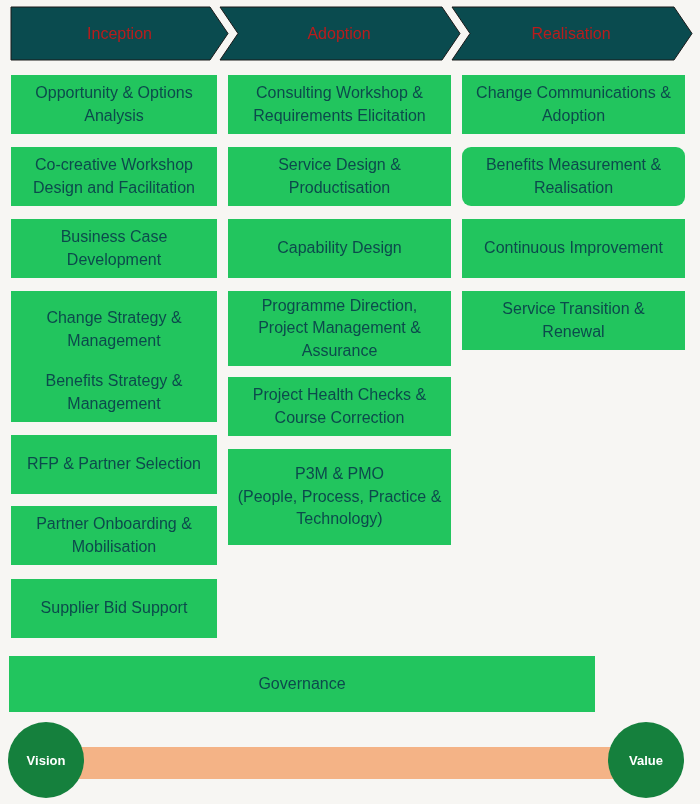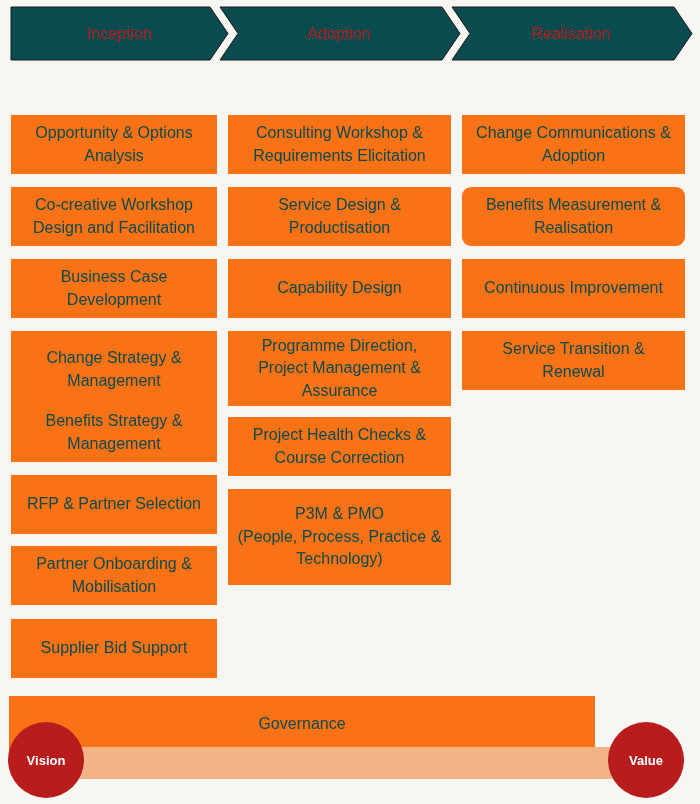--- a/index.html
+++ b/index.html
@@ -6,32 +6,31 @@
   body {
     width:700px; height:804px; background:#f7f6f3; position:relative; overflow:hidden;
     font-family:"Liberation Sans", "DejaVu Sans", sans-serif;
   }
   .chevrons { position:absolute; left:0; top:0; width:700px; height:66px; }
   .phase-label {
     position:absolute; top:8px; height:64px; line-height:52px; text-align:center;
     color:#b91c1c; font-weight:normal; font-size:16px;
   }
   .box {
-    position:absolute; background:#f97316; color:#0c4a4c;
+    position:absolute; background:#22c55e; color:#0c4a4c;
     display:flex; align-items:center; justify-content:center; text-align:center;
     font-size:16px; line-height:22.5px; box-sizing:border-box; padding:0 8px;
     white-space:pre-line;
-    margin-top:40px;
   }
   .gov { font-size:16px; }
   .bar {
     position:absolute; left:40px; top:747px; width:620px; height:32px; background:#f4b386;
   }
   .circle {
-    position:absolute; width:76px; height:76px; border-radius:50%; background:#b91c1c;
+    position:absolute; width:76px; height:76px; border-radius:50%; background:#15803d;
     top:722px; color:#ffffff; font-weight:bold; font-size:13px;
     display:flex; align-items:center; justify-content:center;
   }
 </style>
 </head>
 <body>
 
 <svg class="chevrons" viewBox="0 0 700 66" width="700" height="66">
   <polygon points="11,7 210,7 228,33.5 210,60 11,60" fill="#0a4b4f" stroke="#1a1a1a" stroke-width="1"></polygon>
   <polygon points="220,7 442,7 460,33.5 442,60 220,60 238,33.5" fill="#0a4b4f" stroke="#1a1a1a" stroke-width="1"></polygon>

